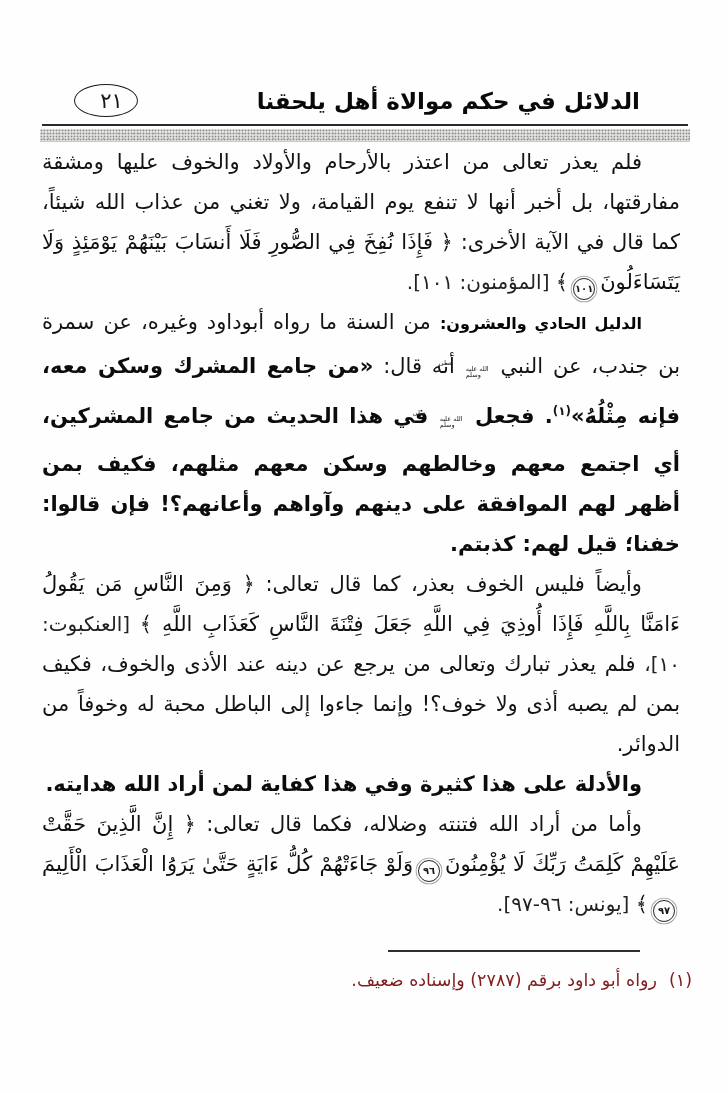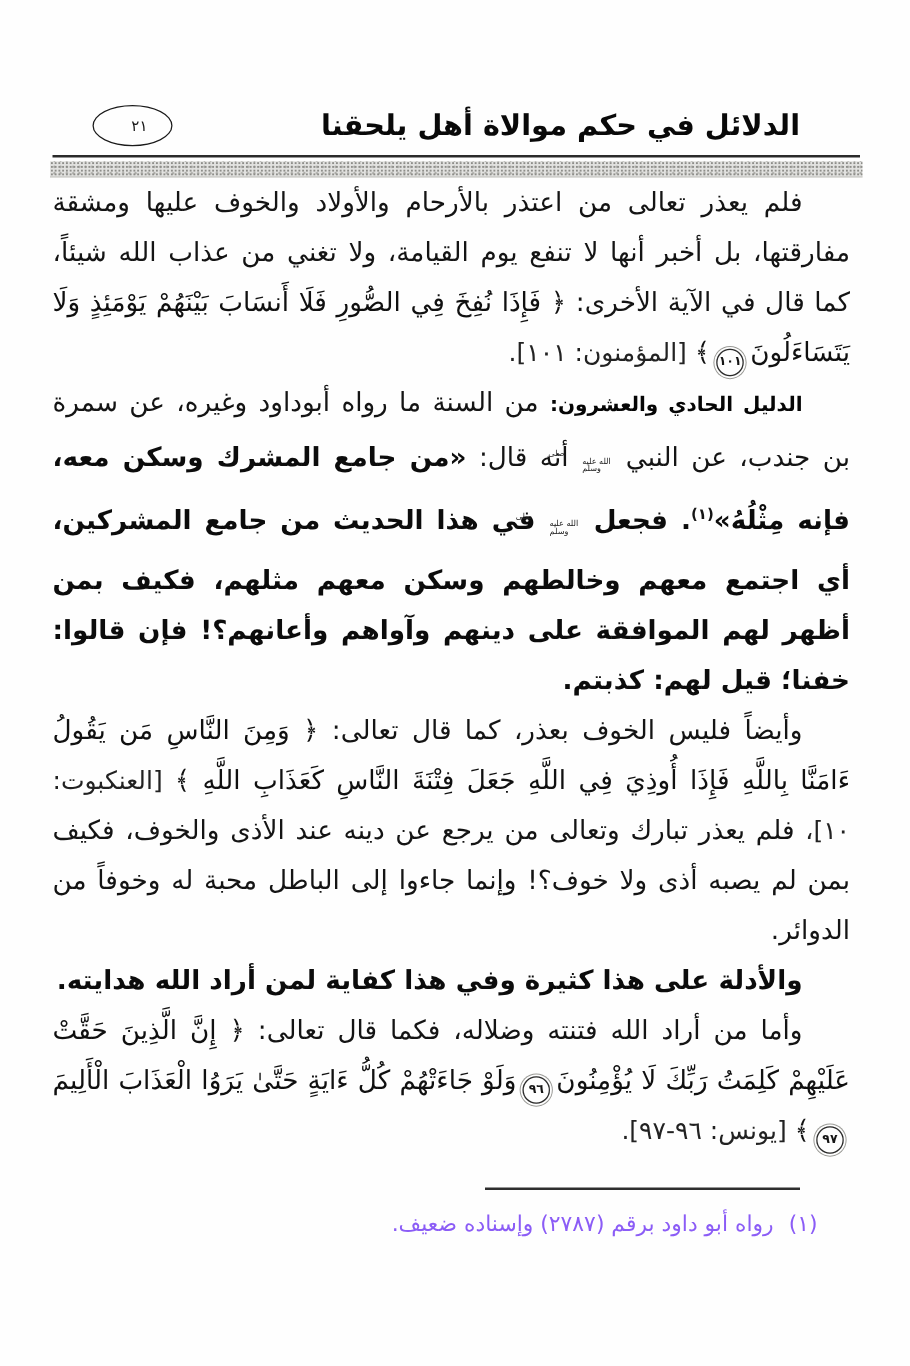--- a/index.html
+++ b/index.html
@@ -30,21 +30,21 @@
     height: 31px;
     border: 1.6px solid #1a1a1a;
     border-radius: 50%;
     display: flex;
     align-items: center;
     justify-content: center;
     background: #fefefe;
     z-index: 2;
   }
   .page-number-oval span {
-    font-size: 12px;
+    font-size: 21px;
     letter-spacing: 3px;
     padding-right: 3px;
     margin-left: 14px;
   }
   .header-title {
     position: absolute;
     top: 88px;
     right: 88px;
     font-size: 23px;
     font-weight: bold;
@@ -139,23 +139,23 @@
     left: 0;
     right: 0;
   }
   .footnote-rule {
     width: 252px;
     margin-right: 88px;
     border-top: 2px solid #2e2e2e;
   }
   .footnote-line {
     margin-top: 18px;
-    padding-right: 74px;
+    padding-right: 36px;
     font-size: 17.5px;
-    color: #8b5cf6;
+    color: #7f1d1d;
   }
   .footnote-marker { margin-left: 12px; }
 </style>
 </head>
 <body>
 
 <div class="page">
 
   <div class="header">
     <div class="page-number-oval">

